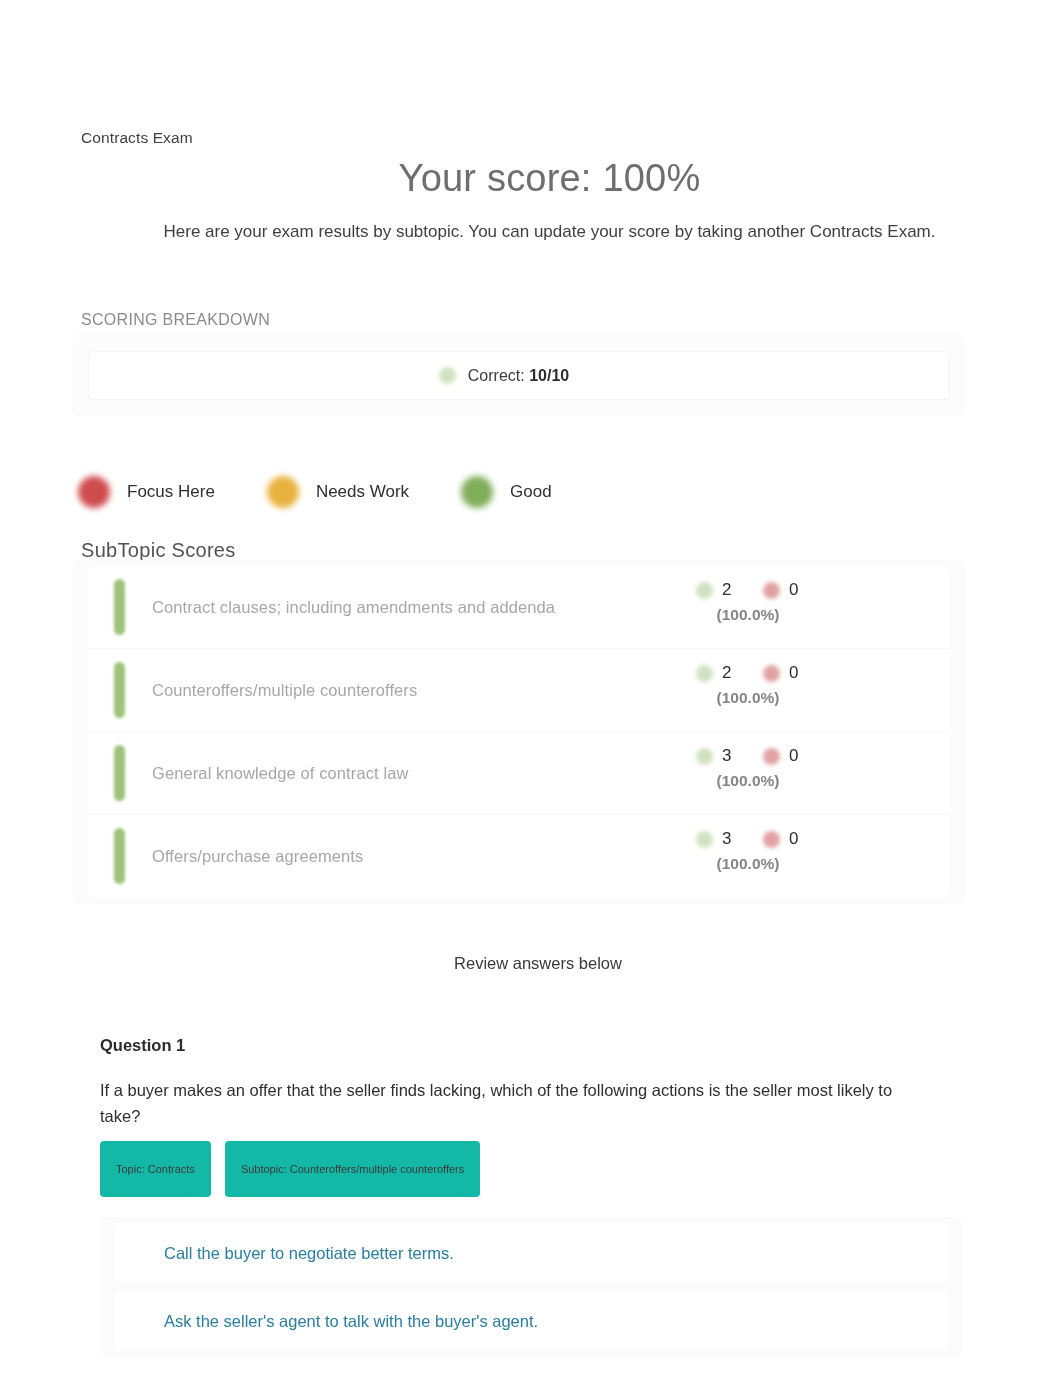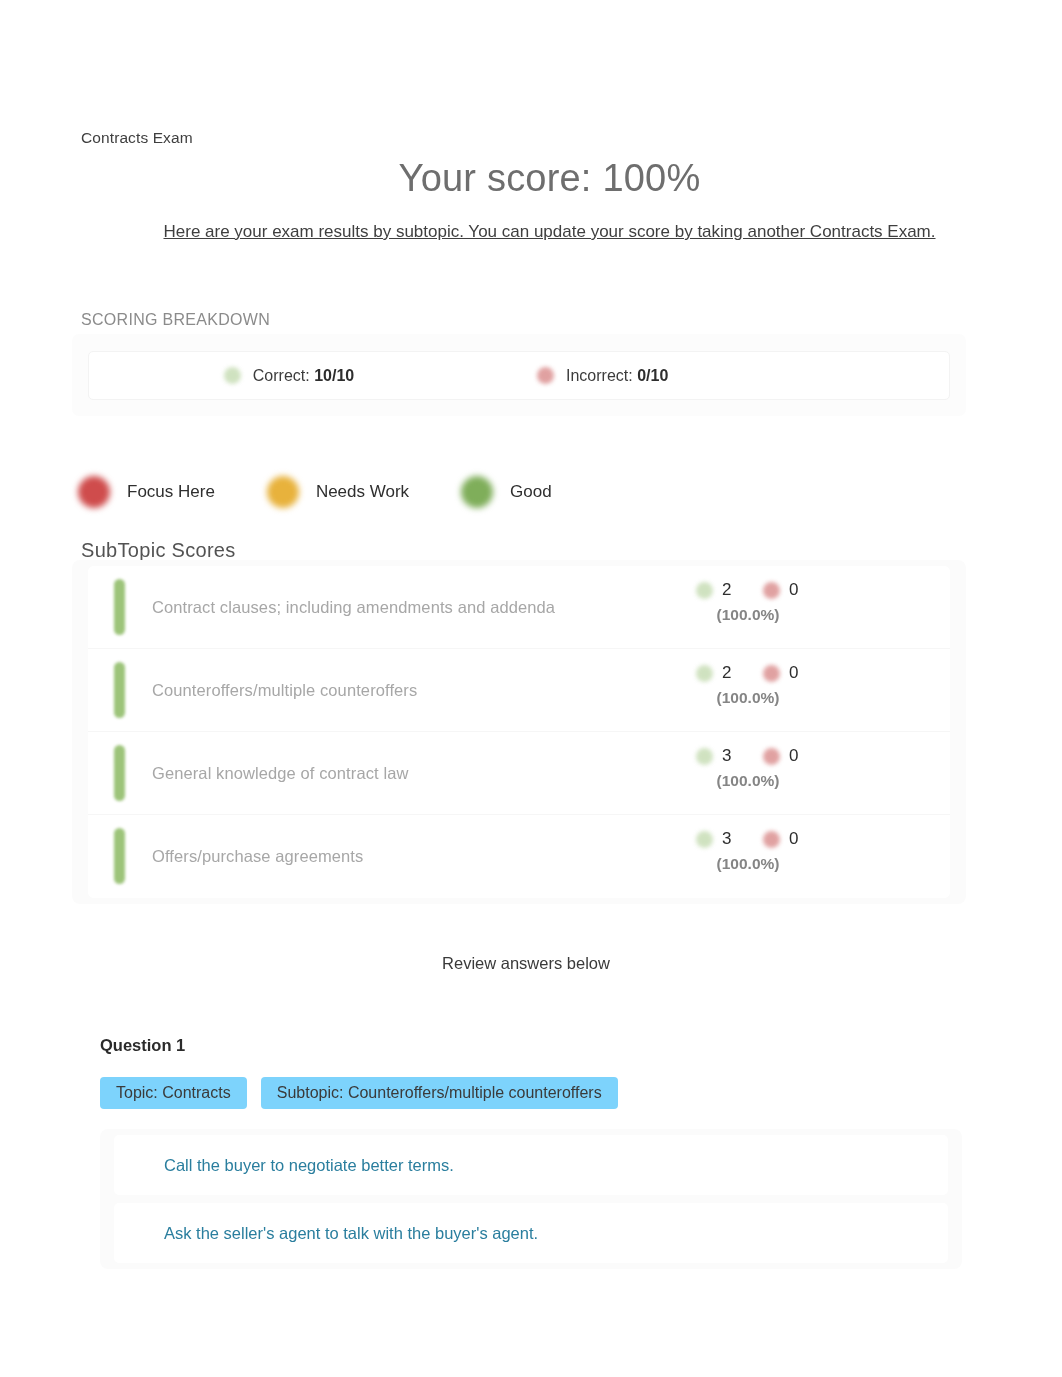--- a/index.html
+++ b/index.html
@@ -50,21 +50,20 @@
     letter-spacing: 0.2px;
     line-height: 46px;
   }
   .hero .sub {
     margin: 16px auto 0;
     width: 800px;
     font-size: 17px;
     line-height: 30px;
     color: #3f3f3f;
     font-weight: 400;
-    text-decoration: underline;
   }
 
   
   .section-label {
     position: absolute;
     left: 81px;
     font-size: 16px;
     color: #8b8b8b;
     letter-spacing: 0.3px;
     font-weight: 400;
@@ -215,21 +214,21 @@
   .st-pct {
     margin-top: 6px;
     font-size: 15.5px;
     color: #858585;
     font-weight: bold;
   }
 
   
   .review-note {
     position: absolute;
-    left: 4px;
+    left: 16px;
     top: 954px;
     width: 1044px;
     text-align: center;
     font-size: 16.5px;
     color: #3a3a3a;
   }
 
   
   .question-block {
     position: absolute;
@@ -249,24 +248,24 @@
     color: #2f2f2f;
     margin: 0 0 12px 0;
     width: 820px;
   }
   .tag-row {
     display: flex;
     gap: 14px;
     margin-top: 8px;
   }
   .tag {
-    background: #7dd3fc;
+    background: #14b8a6;
     border-radius: 4px;
-    padding: 7px 16px;
-    font-size: 16px;
+    padding: 22px 16px;
+    font-size: 11px;
     color: #3a3a3a;
   }
 
   .answers {
     margin-top: 20px;
     background: #fbfbfb;
     border-radius: 8px;
     padding: 6px 0 6px 0;
     width: 862px;
   }
@@ -297,27 +296,20 @@
 
   <div class="section-label" id="scoring-label">SCORING BREAKDOWN</div>
 
   <div class="breakdown-outer">
     <div class="breakdown-inner">
       <div class="bd-cell first">
         <span class="dot-icon soft-green"></span>
         <span class="bd-text">
           <span>Correct:</span>
           <b>10/10</b>
-        </span>
-      </div>
-      <div class="bd-cell second">
-        <span class="dot-icon soft-red"></span>
-        <span class="bd-text">
-          <span>Incorrect:</span>
-          <b>0/10</b>
         </span>
       </div>
     </div>
   </div>
 
   <div class="legend">
     <div class="legend-item">
       <span class="legend-swatch" style="background:#cf4c4c"></span>
       <span class="legend-text">Focus Here</span>
     </div>
@@ -396,20 +388,21 @@
         </span>
       </div>
 
     </div>
   </div>
 
   <div class="review-note">Review answers below</div>
 
   <div class="question-block">
     <div class="q-title">Question 1</div>
+    <div class="q-text">If a buyer makes an offer that the seller finds lacking, which of the following actions is the seller most likely to take?</div>
     <div class="tag-row">
       <span class="tag">Topic: Contracts</span>
       <span class="tag">Subtopic: Counteroffers/multiple counteroffers</span>
     </div>
     <div class="answers">
       <div class="answer-opt">Call the buyer to negotiate better terms.</div>
       <div class="answer-opt">Ask the seller's agent to talk with the buyer's agent.</div>
     </div>
   </div>
 

